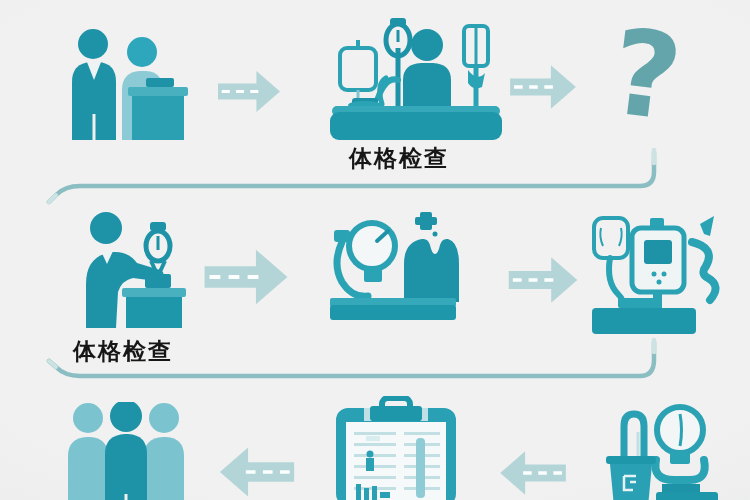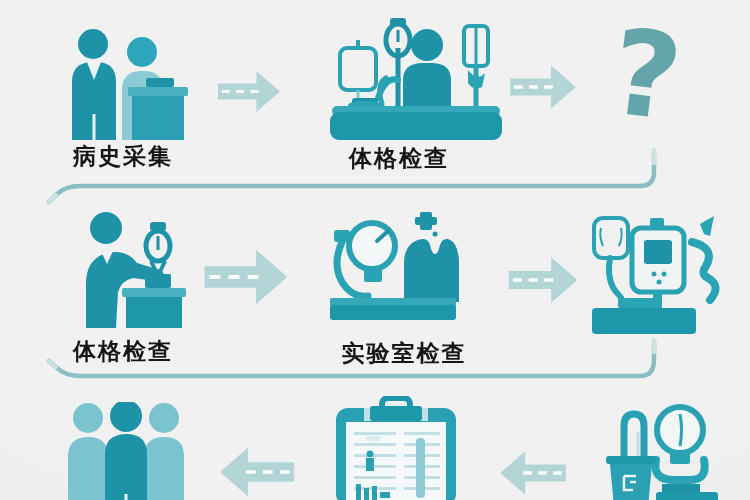--- a/index.html
+++ b/index.html
@@ -34,21 +34,20 @@
       <path d="M64 114 V64 Q64 46 82 45 H88 Q105 46 105 64 V114 Z" fill="#8ccbd6"></path>
       <circle cx="35" cy="18" r="15" fill="#1e93a8"></circle>
       <path d="M14 114 V56 Q14 37 33 36 H40 Q58 37 58 56 V114 Z" fill="#1e93a8"></path>
       <polygon points="29,36 36,54 43,36" fill="#eef4f4"></polygon>
       <line x1="36" y1="88" x2="36" y2="114" stroke="#eef1f0" stroke-width="3"></line>
       <rect x="88" y="52" width="28" height="9" rx="2" fill="#1e93a8"></rect>
       <rect x="70" y="61" width="60" height="9" rx="2" fill="#49b0c0"></rect>
       <rect x="74" y="70" width="52" height="44" fill="#2aa0b2"></rect>
     </svg>
   </div>
-  <div class="step-label" style="left:123px;top:141px;">病史采集</div>
 
   <div class="arrow" style="left:218px;top:66px;width:62px;height:51px;">
     <svg viewBox="0 0 100 70">
       <polygon points="0,22 62,22 62,2 100,35 62,68 62,48 0,48" fill="#b4d5d7"></polygon>
       <line x1="6" y1="35" x2="70" y2="35" stroke="#fdfefe" stroke-width="5" stroke-dasharray="13 10"></line>
     </svg>
   </div>
 
   <div class="icon" style="left:324px;top:18px;width:180px;height:122px;">
     <svg viewBox="0 0 180 122">
@@ -121,21 +120,20 @@
       <line x1="49" y1="29" x2="60" y2="19" stroke="#1e93a8" stroke-width="4" stroke-linecap="round"></line>
       <rect x="36" y="56" width="18" height="14" rx="2" fill="#2aa3b5"></rect>
       <rect x="6" y="18" width="16" height="12" rx="3" fill="#2aa3b5"></rect>
       <path d="M14 30 Q4 52 14 70 Q24 86 40 84" fill="none" stroke="#2aa3b5" stroke-width="7" stroke-linecap="round"></path>
       <path d="M76 90 V52 Q76 30 94 27 Q100 26 102 33 Q104 42 107 42 Q110 42 112 33 Q114 26 120 27 Q131 30 131 52 V90 Z" fill="#1e93a8"></path>
       <circle cx="107" cy="22" r="2.5" fill="#1e93a8"></circle>
       <rect x="2" y="86" width="126" height="9" rx="2" fill="#35a8ba"></rect>
       <rect x="2" y="93" width="126" height="15" rx="3" fill="#1f97ab"></rect>
     </svg>
   </div>
-  <div class="step-label" style="left:404px;top:338px;">实验室检查</div>
 
   <div class="arrow" style="left:506px;top:256px;width:74px;height:48px;">
     <svg viewBox="0 0 100 70">
       <polygon points="0,22 62,22 62,2 100,35 62,68 62,48 0,48" fill="#b4d5d7"></polygon>
       <line x1="6" y1="35" x2="70" y2="35" stroke="#fdfefe" stroke-width="5" stroke-dasharray="13 10"></line>
     </svg>
   </div>
 
   <div class="icon" style="left:592px;top:212px;width:130px;height:122px;">
     <svg viewBox="0 0 130 122">

